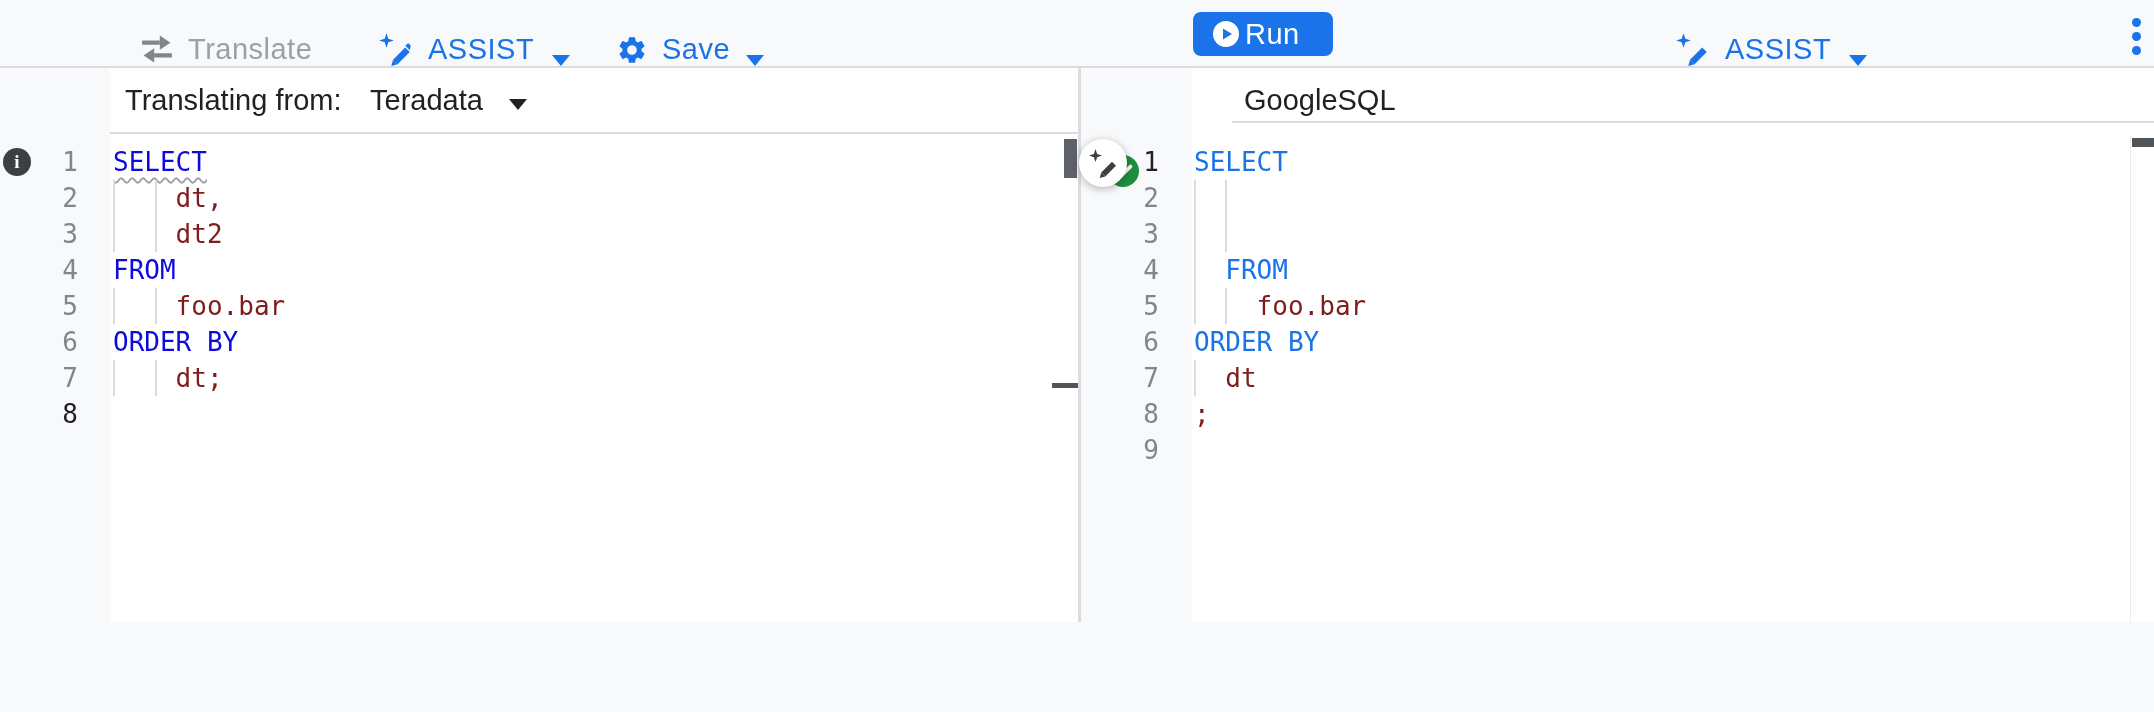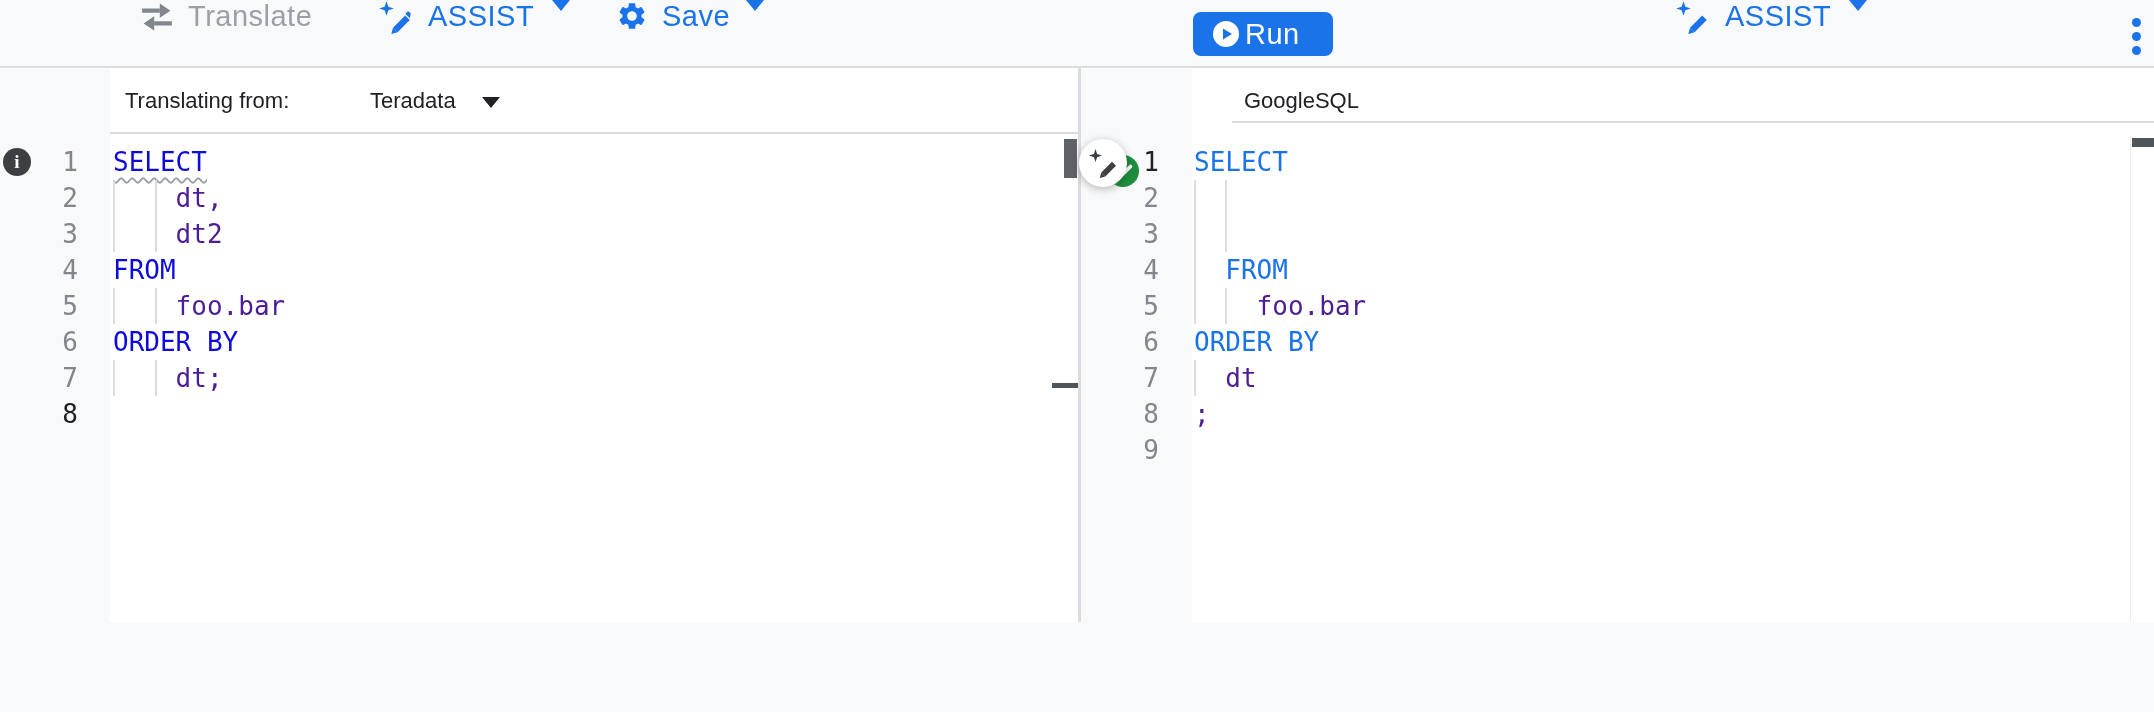--- a/index.html
+++ b/index.html
@@ -4,47 +4,47 @@
 <style>
   * { margin:0; padding:0; box-sizing:border-box; }
   html,body { width:2154px; height:712px; overflow:hidden; background:#fff;
               font-family:"Liberation Sans", sans-serif; }
   .abs { position:absolute; }
   #stage { position:relative; width:2154px; height:712px; }
 
   
   #toolbar { left:0; top:0; width:2154px; height:68px; background:#f8f9fa;
              border-bottom:2px solid #dadce0; z-index:5; }
-  .tb-item { position:absolute; top:0; height:66px; display:flex; align-items:flex-start;
+  .tb-item { position:absolute; top:0; height:66px; display:flex; align-items:flex-end;
              cursor:pointer; }
   .tb-label { font-size:29px; font-weight:500; letter-spacing:.5px; }
   .blue { color:#1a73e8; }
   .gray-label { color:#9aa0a6; }
   .caret { width:0; height:0; border-left:9px solid transparent; border-right:9px solid transparent;
            border-top:11px solid #1a73e8; display:inline-block; }
   .caret.dark { border-top-color:#202124; }
   #run-btn { left:1193px; top:12px; width:140px; height:44px; background:#1a73e8;
              border:none; border-radius:8px; display:flex; align-items:center; cursor:pointer; }
   #run-btn .tb-label { color:#fff; letter-spacing:.5px; }
   .kebab-dot { width:9px; height:9px; border-radius:50%; background:#1a73e8; margin:5px auto; }
 
   
   .gutter-col { background:#f8f9fa; }
   .panel-header { background:#fff; border-bottom:2px solid #dadce0; }
-  .hdr-text { font-size:22px; color:#202124; }
+  .hdr-text { font-size:29px; color:#202124; }
   #divider { left:1078px; top:0; width:3px; height:622px; background:#dadce0; z-index:4; }
 
   
   .editor-lines { position:absolute; }
   .code-row { position:relative; height:36px; line-height:36px; white-space:pre;
               font-family:"DejaVu Sans Mono", monospace; font-size:26px; }
   .ln { position:absolute; left:0; width:78px; text-align:right; color:#80868b;
         font-family:"DejaVu Sans Mono", monospace; font-size:26px; }
   .ln.active { color:#202124; }
-  .code-text { position:absolute; left:113px; color:#4c1d95; }
+  .code-text { position:absolute; left:113px; color:#7f1d1d; }
   .kw-left  { color:#0d0bdc; }
   .kw-right { color:#1a73e8; }
   .squiggle { text-decoration:underline; text-decoration-style:wavy;
               text-decoration-color:#9aa0a6; text-decoration-thickness:2px;
               text-underline-offset:6px; }
   .guide { position:absolute; top:0; bottom:0; width:2px; background:#dadce0; }
 
   
   #info-icon { left:3px; top:148px; width:28px; height:28px; border-radius:50%;
                background:#3c4043; color:#fff; font-size:19px; font-weight:bold;

